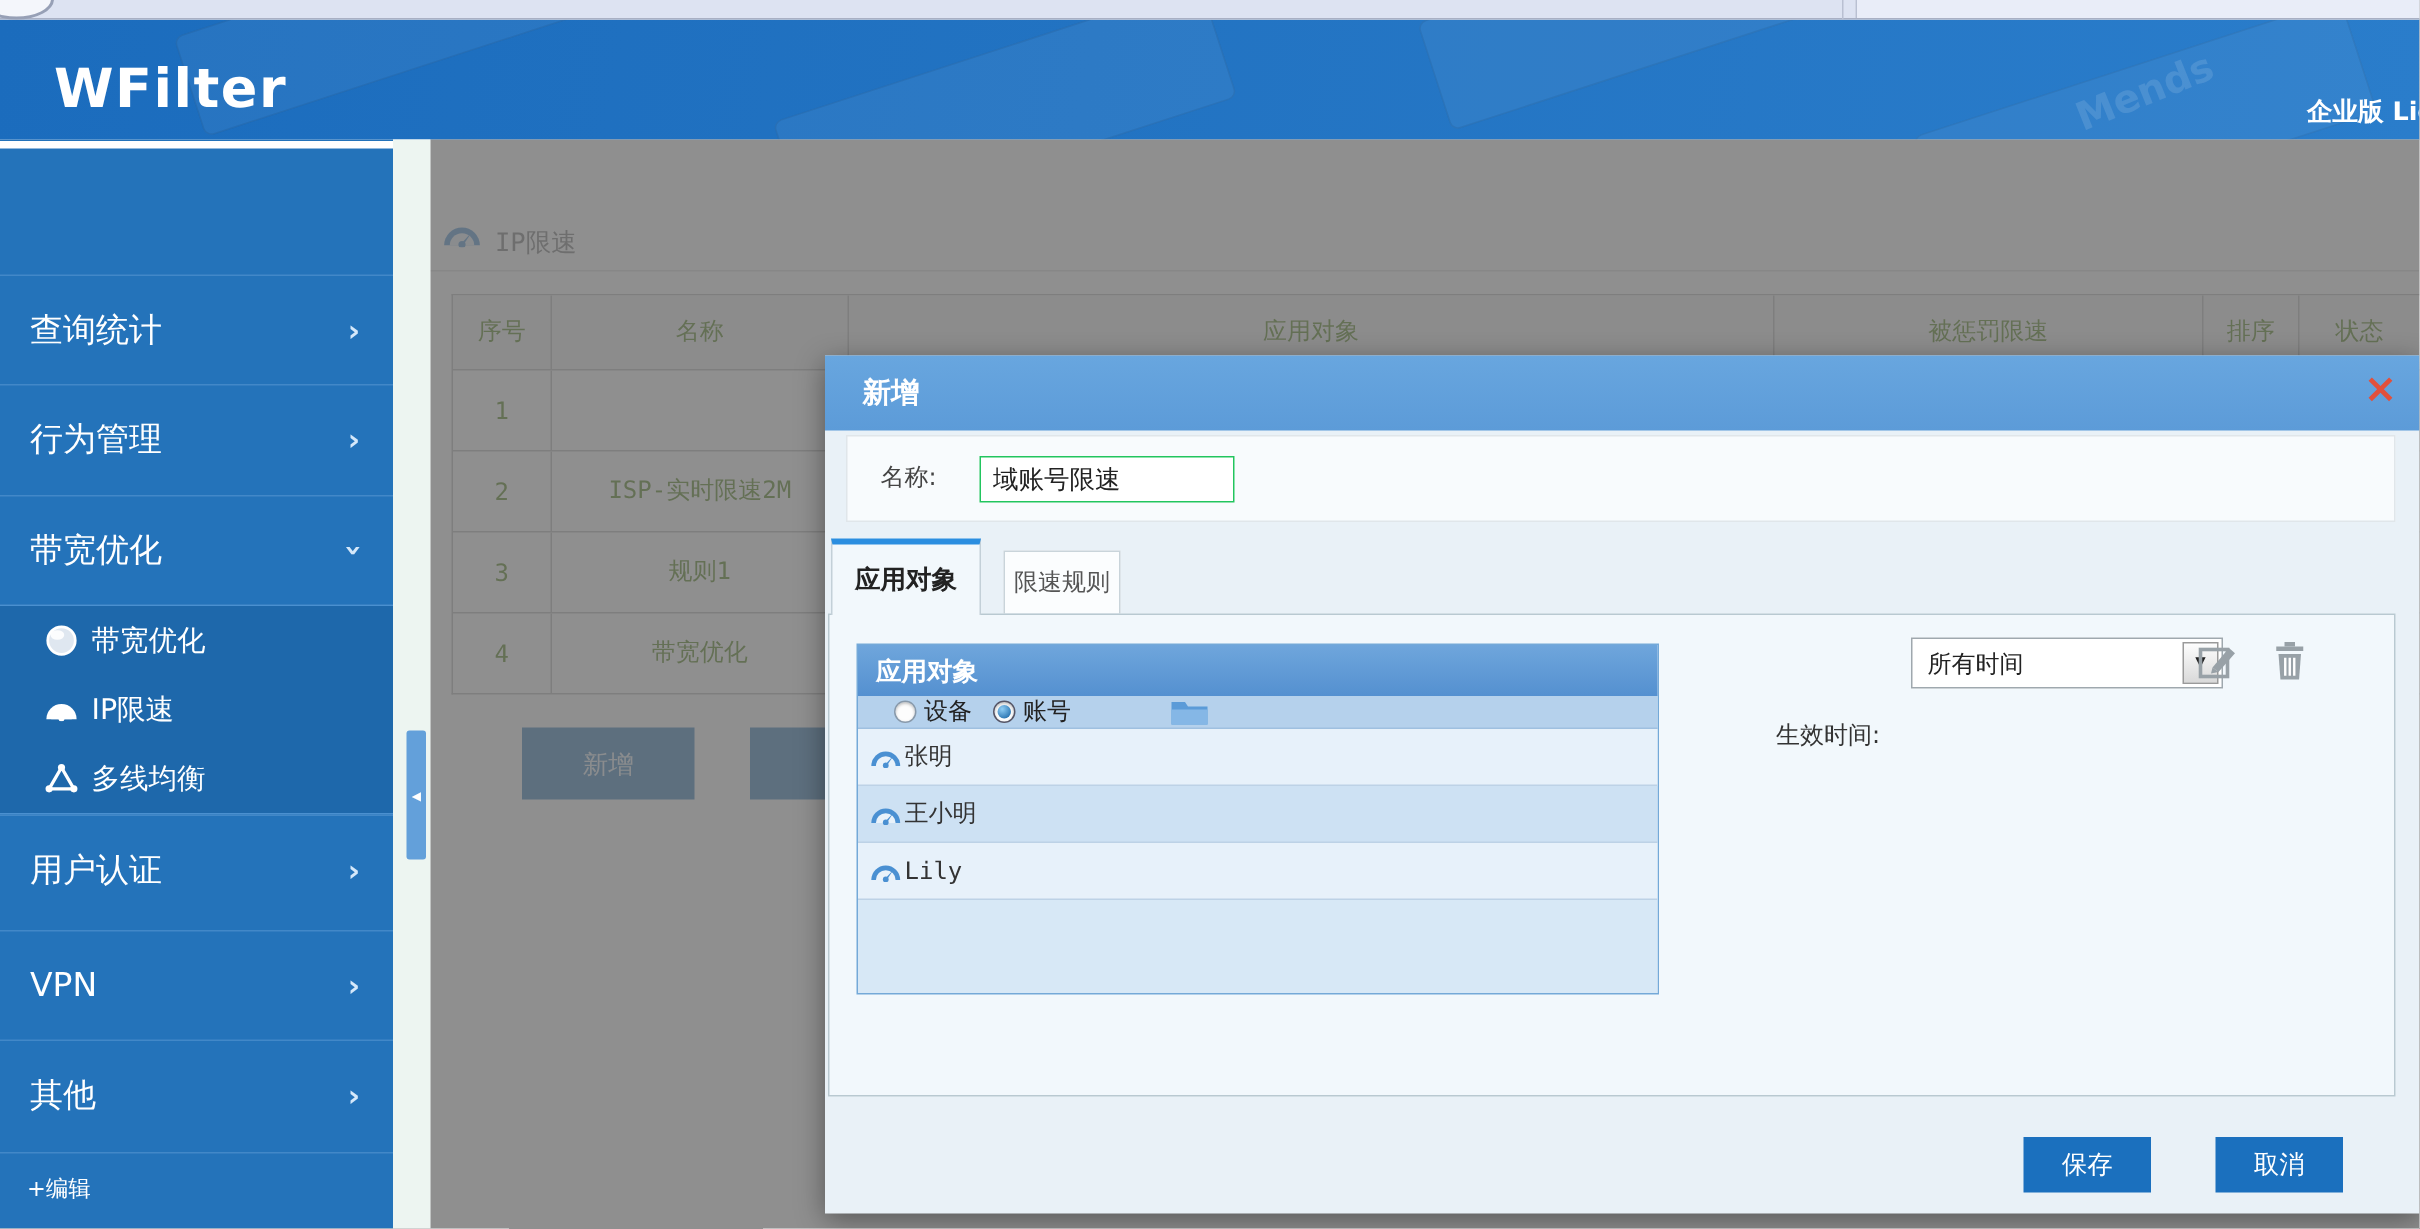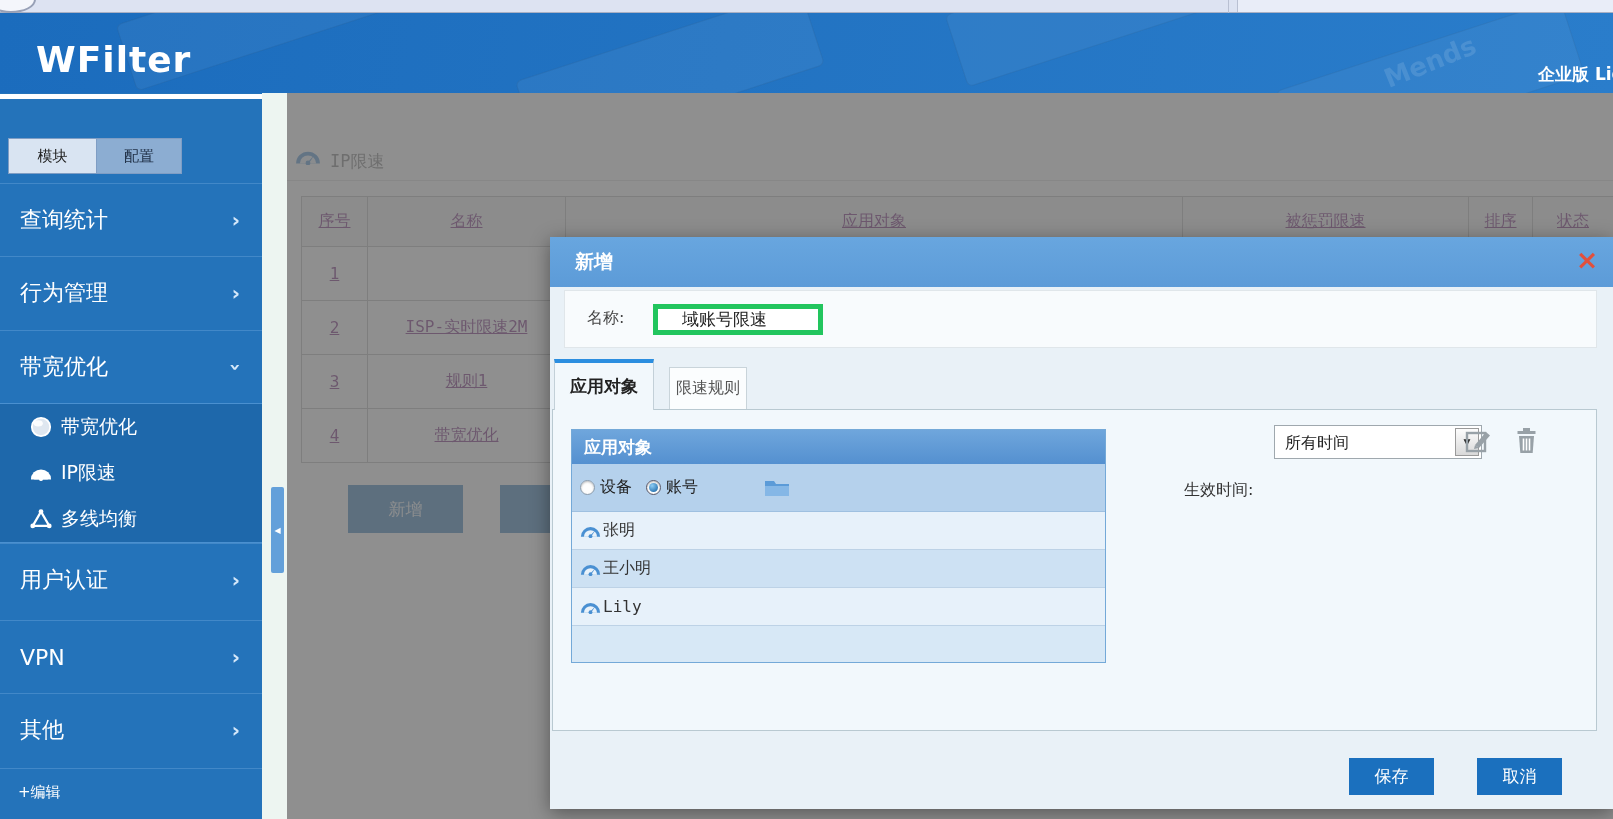--- a/index.html
+++ b/index.html
@@ -59,56 +59,56 @@
   
   .content { position:absolute; left:287px; top:93px; width:1326px; height:726px; background:#fff; }
   .page-title-row { position:absolute; left:0; top:0; width:1326px; height:88px; border-bottom:1px solid #ddd; }
   .gauge-title { position:absolute; left:8px; top:55px; width:26px; height:17px; color:#4a90d2; }
   .page-title-text { position:absolute; left:43px; top:57px; font-size:17px; color:#777;
     font-family:"DejaVu Sans Mono",monospace; }
   .table { position:absolute; left:14px; top:103px; width:1312px; border:1px solid #b9b9b9; border-right:none; }
   .trow { display:flex; height:54px; border-top:1px solid #b9b9b9; }
   .trow.head { height:49px; border-top:none; background:#f3f3f3; }
   .tcell { border-right:1px solid #b9b9b9; display:flex; align-items:center; justify-content:center;
-    font-size:16px; color:#701a75; font-family:"DejaVu Sans Mono",monospace;text-decoration:underline; }
+    font-size:16px; color:#4d7c0f; font-family:"DejaVu Sans Mono",monospace; }
   .c0{width:66px;} .c1{width:198px;} .c2{width:617px;} .c3{width:286px;} .c4{width:64px;} .c5{flex:1; border-right:none;}
   .bg-btn { position:absolute; top:392px; width:115px; height:48px; background:#2e78b8;
     color:#eaf2f8; font-size:17px; display:flex; align-items:center; justify-content:center; }
   .dim-overlay { position:absolute; left:0; top:0; width:1326px; height:726px;
     background:rgba(108,108,108,.76); z-index:5; }
 
   
   .modal { position:absolute; left:550px; top:237px; width:1063px; height:572px;
     background:#e9f1f7; box-shadow:0 4px 18px rgba(0,0,0,.4); z-index:10; }
   .modal-header { position:absolute; left:0; top:0; width:1063px; height:50px;
     background:linear-gradient(#68a6df,#5c9bd8); }
   .modal-title { position:absolute; left:25px; top:12px; color:#fff; font-size:19px; font-weight:bold; }
   .modal-close { position:absolute; left:1022px; top:8px; width:30px; height:30px; color:#e2503c;
     font-size:27px; font-weight:bold; text-align:center; line-height:30px; cursor:pointer; }
   .name-strip { position:absolute; left:14px; top:53px; width:1033px; height:58px;
     background:#f8fbfd; border:1px solid #e0e6ea; }
   .name-label { position:absolute; left:22px; top:17px; font-size:16px; color:#444; }
   .name-input { position:absolute; left:88px; top:13px; width:170px; height:31px;
-    border:5px solid #22c55e; font-size:17px; padding-left:24px; color:#222; background:#fff;
+    border:1px solid #22c55e; font-size:17px; padding-left:8px; color:#222; background:#fff;
     font-family:"DejaVu Sans","Liberation Sans",sans-serif; }
   .mtab { position:absolute; display:flex; align-items:center; justify-content:center; cursor:pointer; }
   .mtab.active { left:4px; top:122px; width:100px; height:51px; background:#f2f8fc;
     border:1px solid #c3d0d8; border-bottom:none; border-top:4px solid #2b8ee0;
     font-size:17px; font-weight:bold; color:#222; z-index:2; }
   .mtab.inactive { left:119px; top:130px; width:78px; height:43px; background:#fbfdfe;
     border:1px solid #c9d4da; font-size:16px; color:#555; }
   .inner-panel { position:absolute; left:2px; top:172px; width:1045px; height:322px;
     background:#f2f8fc; border:1px solid #b9c9d1; }
 
   .list-panel { position:absolute; left:18px; top:19px; width:535px; height:234px;
     border:1px solid #74a9d8; display:flex; flex-direction:column; }
   .lp-header { height:34px; background:linear-gradient(#6fa6dc,#5490d0); color:#fff;
     font-size:17px; font-weight:bold; display:flex; align-items:center; padding-left:12px; }
-  .lp-radiorow { height:48px; background:#b5d1ec; border-bottom:1px solid #9fc0e0;
-    display:flex; align-items:center; padding-left:8px; font-size:16px; color:#222; }
+  .lp-radiorow { height:22px; background:#b5d1ec; border-bottom:1px solid #9fc0e0;
+    display:flex; align-items:center; padding-left:24px; font-size:16px; color:#222; }
   .radio { width:15px; height:15px; border-radius:50%; background:#fdfdfd; border:1px solid #8899aa;
     box-shadow:inset 0 1px 2px rgba(0,0,0,.25); margin-right:5px; cursor:pointer; position:relative; }
   .radio.sel { border-color:#556; }
   .radio.sel::after { content:""; position:absolute; inset:2px; border-radius:50%;
     background:radial-gradient(circle at 35% 30%,#8ecdf5,#0f5c9e); }
   .radio-label { margin-right:14px; cursor:default; }
   .lp-folder { width:26px; height:18px; margin-left:52px; cursor:pointer; }
   .lp-item { height:38px; border-bottom:1px solid #bdd2e6; display:flex; align-items:center;
     padding-left:8px; font-size:16px; color:#333; font-family:"DejaVu Sans Mono",monospace; cursor:pointer; }
   .lp-item .ic { width:21px; height:14px; color:#4a90d2; margin-right:2px; flex:0 0 auto; }
@@ -184,24 +184,20 @@
   <div class="tex t2"></div>
   <div class="tex t3"></div>
   <div class="tex t4"></div>
   <div class="watermark">Mends</div>
   <div class="logo">WFilter</div>
   <div class="license">企业版 Lic</div>
 </div>
 
 <div class="sidebar">
   <div class="sidebar-topline"></div>
-  <div class="side-tabs">
-    <div class="side-tab active">模块</div>
-    <div class="side-tab inactive">配置</div>
-  </div>
 
   <div class="nav-item" style="top:90px">
     <span>查询统计</span>
     <span class="arr">›</span>
   </div>
   <div class="nav-item" style="top:163px">
     <span>行为管理</span>
     <span class="arr">›</span>
   </div>
   <div class="nav-item" style="top:237px">

